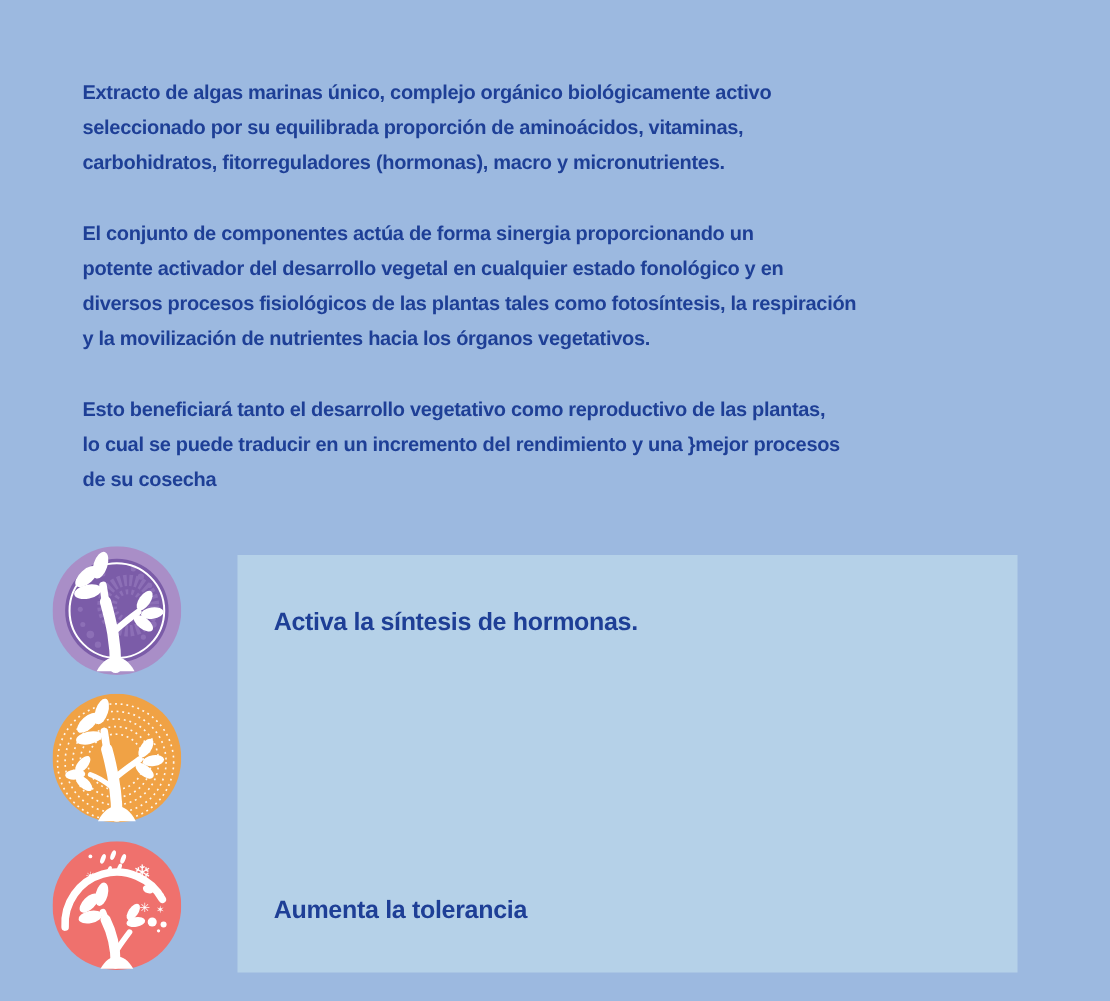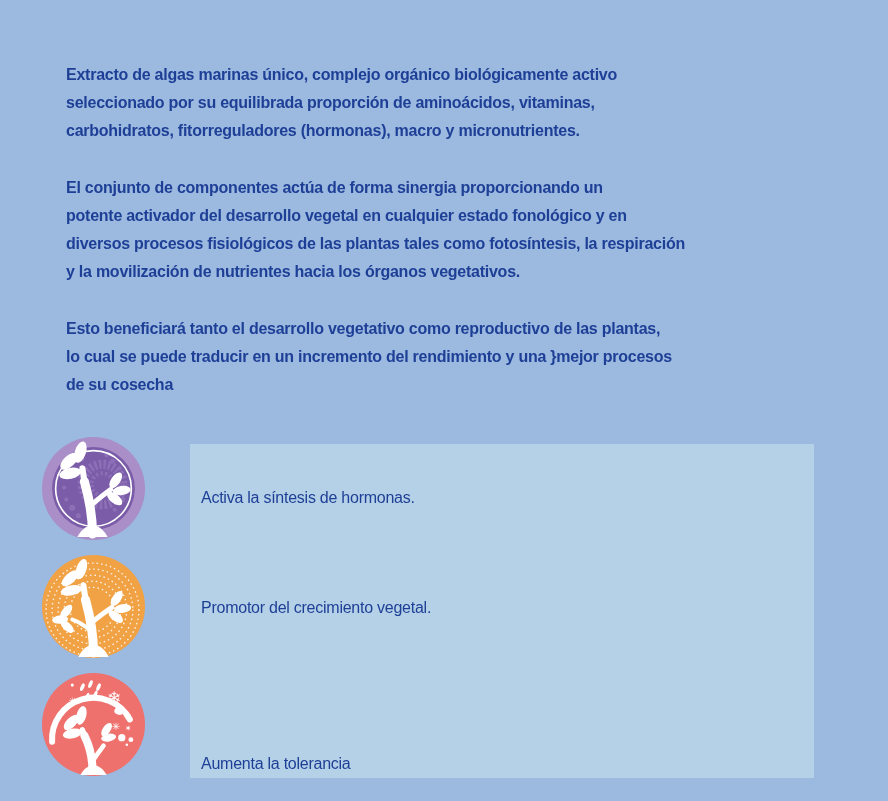--- a/index.html
+++ b/index.html
@@ -36,31 +36,31 @@
   .features-panel {
     position: absolute;
     left: 190px;
     top: 444px;
     width: 624px;
     height: 334px;
     background: var(--panel, #b5d1e8);
   }
   .feature-label {
     position: absolute;
-    left: 11px;
-    font-size: 16px;
+    left: 29px;
+    font-size: 20px;
     line-height: 28px;
-    font-weight: 400;
+    font-weight: 700;
     letter-spacing: -0.25px;
     color: var(--text, #1e3f96);
     white-space: nowrap;
   }
   .feature-label.f0 { top: 40px; }
   .feature-label.f1 { top: 150px; }
-  .feature-label.f2 { top: 270px; margin-top: 36px; }
+  .feature-label.f2 { top: 270px; }
   .feature-icon {
     position: absolute;
     left: 42px;
     width: 103px;
     height: 103px;
   }
   .feature-icon.i0 { top: 437px; }
   .feature-icon.i1 { top: 555px; }
   .feature-icon.i2 { top: 673px; }
   .feature-icon svg { display: block; width: 103px; height: 103px; }
@@ -88,21 +88,20 @@
 potente activador del desarrollo vegetal en cualquier estado fonológico y en
 diversos procesos fisiológicos de las plantas tales como fotosíntesis, la respiración
 y la movilización de nutrientes hacia los órganos vegetativos.</p>
     <p>Esto beneficiará tanto el desarrollo vegetativo como reproductivo de las plantas,
 lo cual se puede traducir en un incremento del rendimiento y una }mejor procesos
 de su cosecha</p>
   </div>
 
   <div class="features-panel">
     <div class="feature-label f0">Activa la síntesis de hormonas.</div>
-    <div class="feature-label f1">Promotor del crecimiento vegetal.</div>
     <div class="feature-label f2">Aumenta la tolerancia</div>
   </div>
 
   <div class="feature-icon i0">
     <svg viewBox="0 0 102 102" xmlns="http://www.w3.org/2000/svg">
       <circle class="c-purple-outer" cx="51" cy="51" r="51"></circle>
       <circle class="c-purple-inner" cx="51" cy="51" r="41"></circle>
       <g opacity="0.55">
         <circle class="pstroke" cx="60" cy="47" r="20" stroke-width="9" stroke-dasharray="2.5 2"></circle>
         <circle class="pstroke" cx="60" cy="47" r="11" stroke-width="4" stroke-dasharray="2 2.5"></circle>

